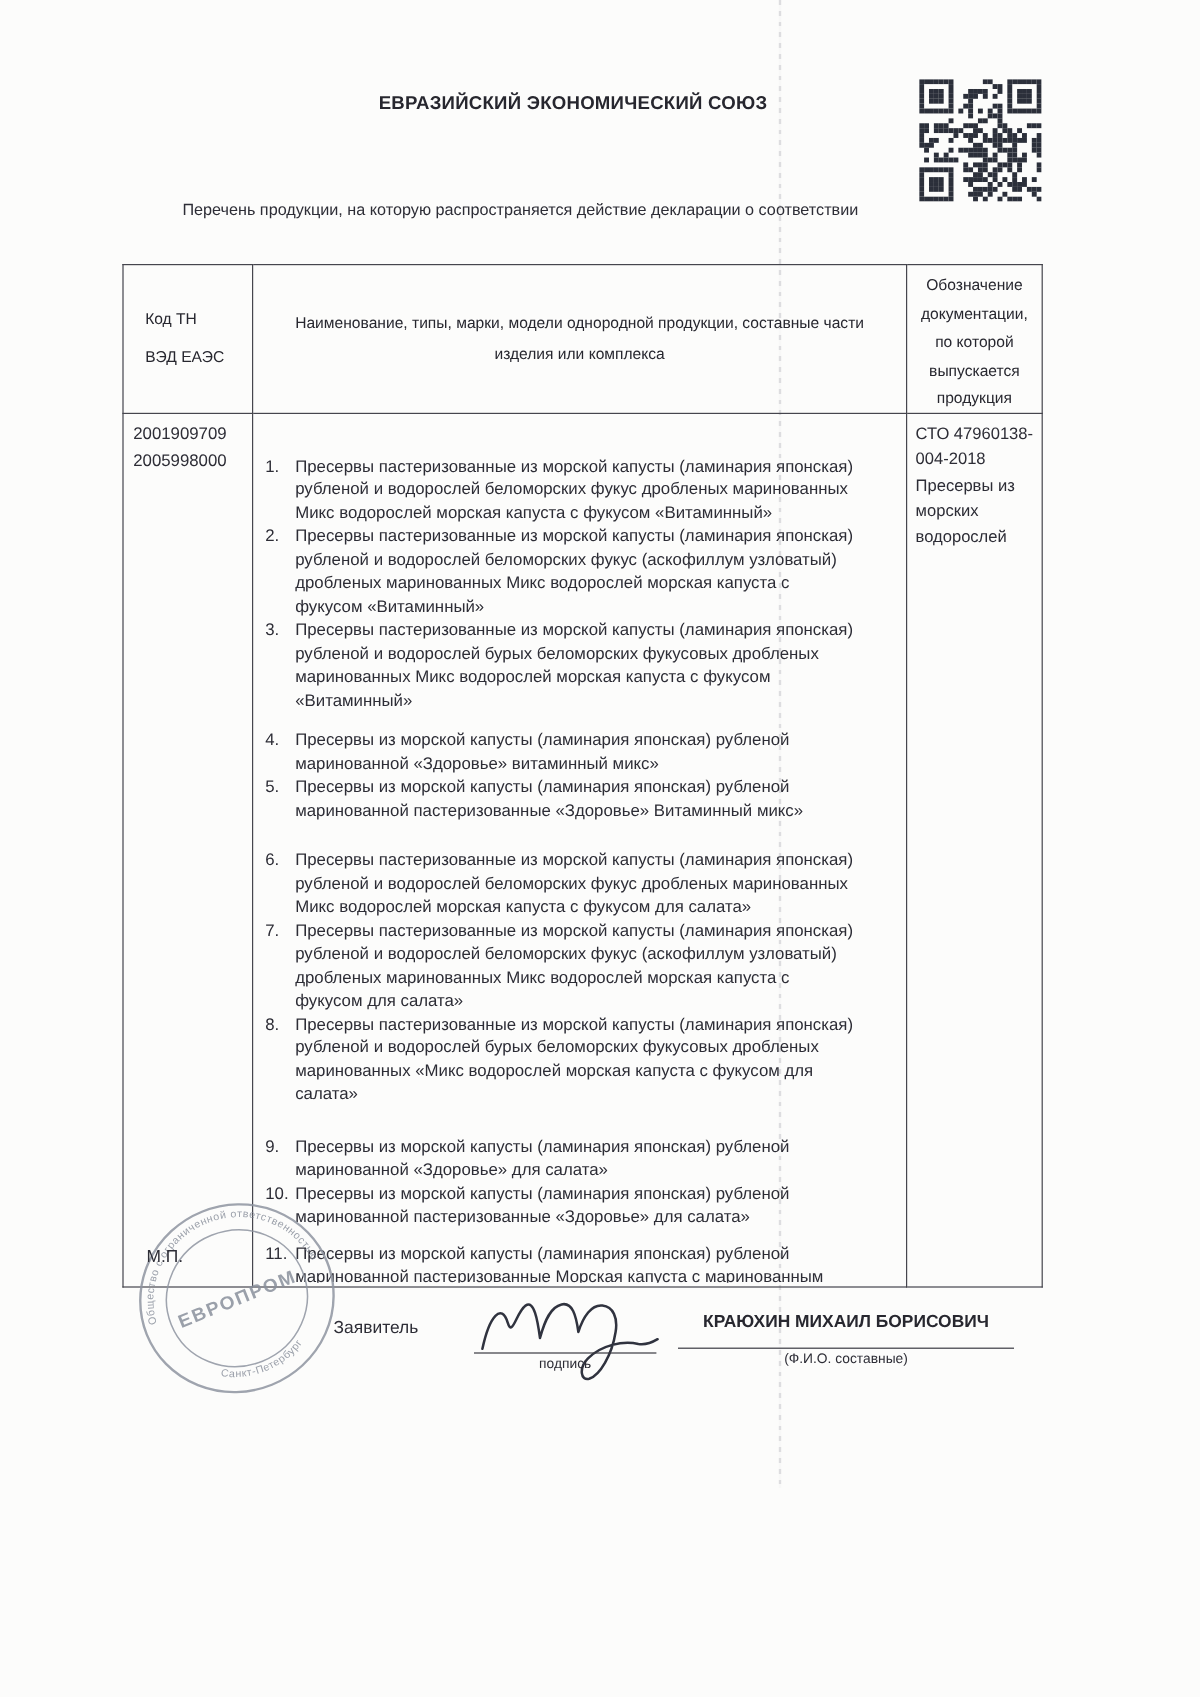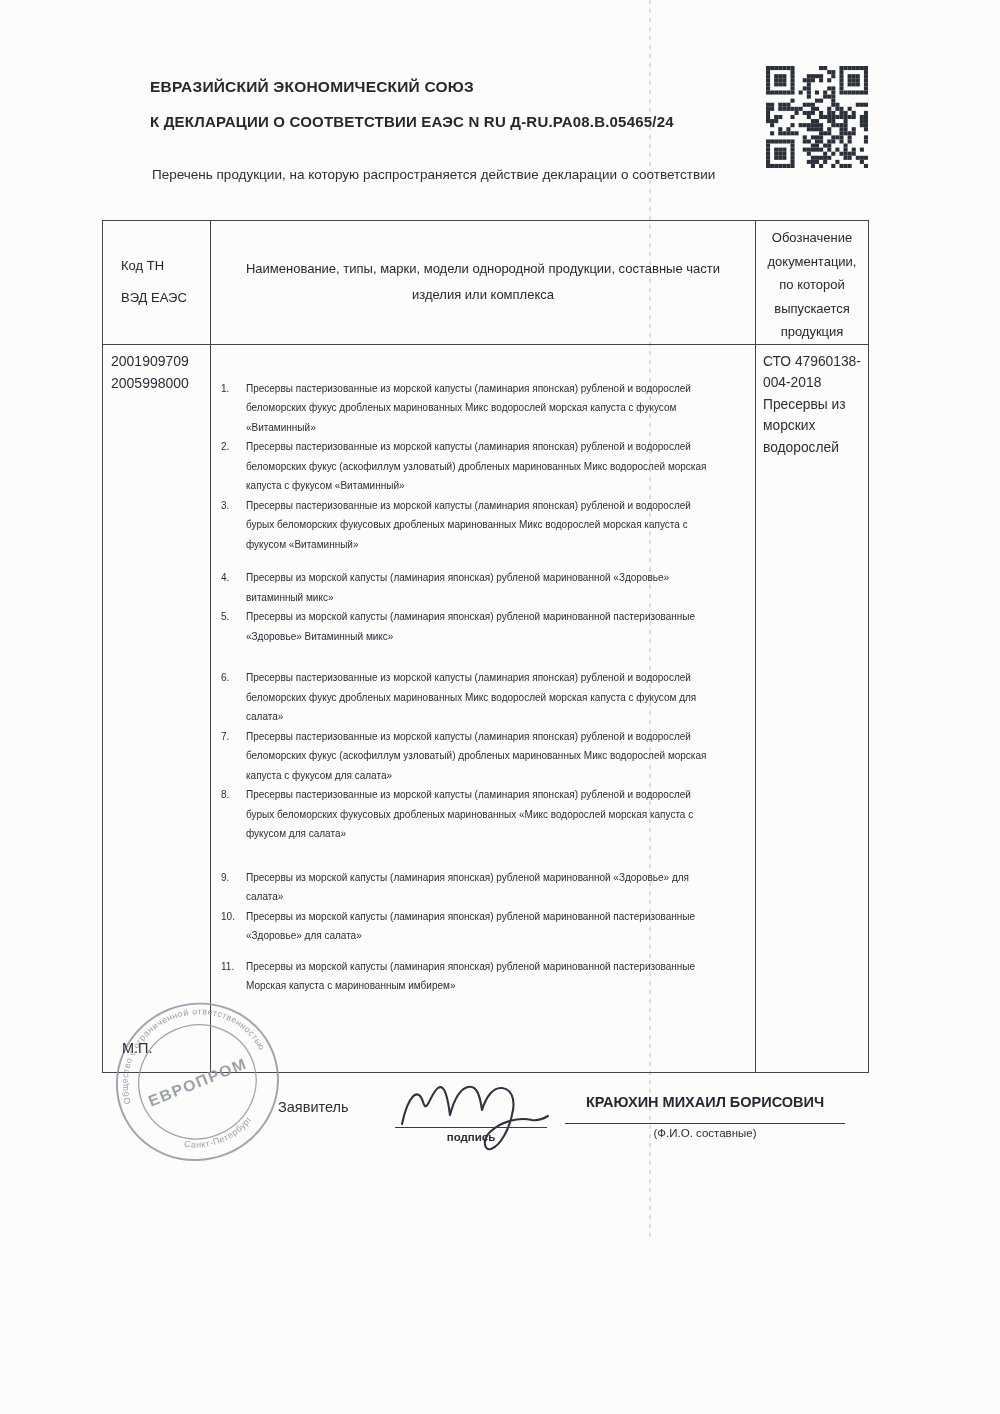--- a/index.html
+++ b/index.html
@@ -17,21 +17,21 @@
   
   .fold-line {
     position: absolute; left: 649px; top: 0; width: 2px; height: 1240px;
     background: repeating-linear-gradient(to bottom, rgba(150,150,160,0.30) 0 4px, rgba(150,150,160,0.04) 4px 9px);
     pointer-events: none;
   }
 
   
   .doc-header {
     position: absolute; left: 150px; top: 78px; width: 655px;
-    text-align: left; font-weight: bold; color: #27272f;
+    text-align: center; font-weight: bold; color: #27272f;
   }
   .doc-header .l1 { font-size: 15.5px; letter-spacing: .2px; }
   .doc-header .l2 { font-size: 15px;  margin-top: 4px; }
   .doc-header .l3 { font-size: 15px;  margin-top: 17px; letter-spacing: .2px; }
   .doc-subtitle {
     position: absolute; left: 152px; top: 167px;
     font-size: 13.5px; color: #2d2d36;
   }
 
   
@@ -62,35 +62,35 @@
 
   .cell-clip { height: 724px; overflow: hidden; }
 
   ol.items {
     list-style: none; counter-reset: it;
     margin: 34px 0 0 10px;
   }
   ol.items li {
     counter-increment: it;
     position: relative; padding-left: 25px; width: 495px;
-    font-size: 10px; line-height: 19.5px;
+    font-size: 14px; line-height: 19.5px;
   }
   ol.items li::before { content: counter(it) "."; position: absolute; left: 0; }
   .g1 { margin-top: 14px; }
   .g2 { margin-top: 22px; }
   .g3 { margin-top: 24px; }
   .g4 { margin-top: 11px; }
 
   
   .seal-mark  { position: absolute; left: 122px; top: 1040px; font-size: 14.5px; z-index: 6; }
   .applicant-label { position: absolute; left: 278px; top: 1099px; font-size: 14.5px; }
 
   .sig-wrap { position: absolute; left: 380px; top: 1072px; width: 200px; height: 95px; }
   .sig-line { position: absolute; left: 395px; top: 1127px; width: 152px; border-top: 1.6px solid #3a3a42; }
-  .sig-caption { position: absolute; left: 395px; top: 1131px; width: 152px; text-align: center; font-size: 11.5px; font-weight: bold; }
+  .sig-caption { position: absolute; left: 395px; top: 1131px; width: 152px; text-align: center; font-size: 11.5px; }
 
   .applicant-name { position: absolute; left: 560px; top: 1094px; width: 290px; text-align: center; font-weight: bold; font-size: 14.5px; color:#27272f; }
   .name-line { position: absolute; left: 565px; top: 1123px; width: 280px; border-top: 1.6px solid #3a3a42; }
   .name-caption { position: absolute; left: 565px; top: 1127px; width: 280px; text-align: center; font-size: 11.5px; }
 
   
   .stamp { position: absolute; left: 95px; top: 982px; width: 205px; height: 200px; z-index: 5; opacity: .85; }
   .stamp svg { width: 100%; height: 100%; }
   .stamp .ring { fill: none; stroke: #8f95a1; }
   .stamp text { fill: #8a909c; font-family: "Liberation Sans", sans-serif; }
@@ -101,21 +101,20 @@
 </style>
 </head>
 <body>
 
 <div class="page">
 
   <div class="fold-line"></div>
 
   <div class="doc-header">
     <div class="l1">ЕВРАЗИЙСКИЙ ЭКОНОМИЧЕСКИЙ СОЮЗ</div>
-    <div class="l3">К ДЕКЛАРАЦИИ О СООТВЕТСТВИИ ЕАЭС N RU Д-RU.РА08.В.05465/24</div>
   </div>
   <div class="doc-subtitle">Перечень продукции, на которую распространяется действие декларации о соответствии</div>
 
   <div class="qr">
     <svg id="qr-svg" viewBox="0 0 105 105" xmlns="http://www.w3.org/2000/svg">
         <rect x="0.0" y="0.0" width="4.2" height="4.2"></rect>
         <rect x="4.2" y="0.0" width="4.2" height="4.2"></rect>
         <rect x="8.4" y="0.0" width="4.2" height="4.2"></rect>
         <rect x="12.6" y="0.0" width="4.2" height="4.2"></rect>
         <rect x="16.8" y="0.0" width="4.2" height="4.2"></rect>

